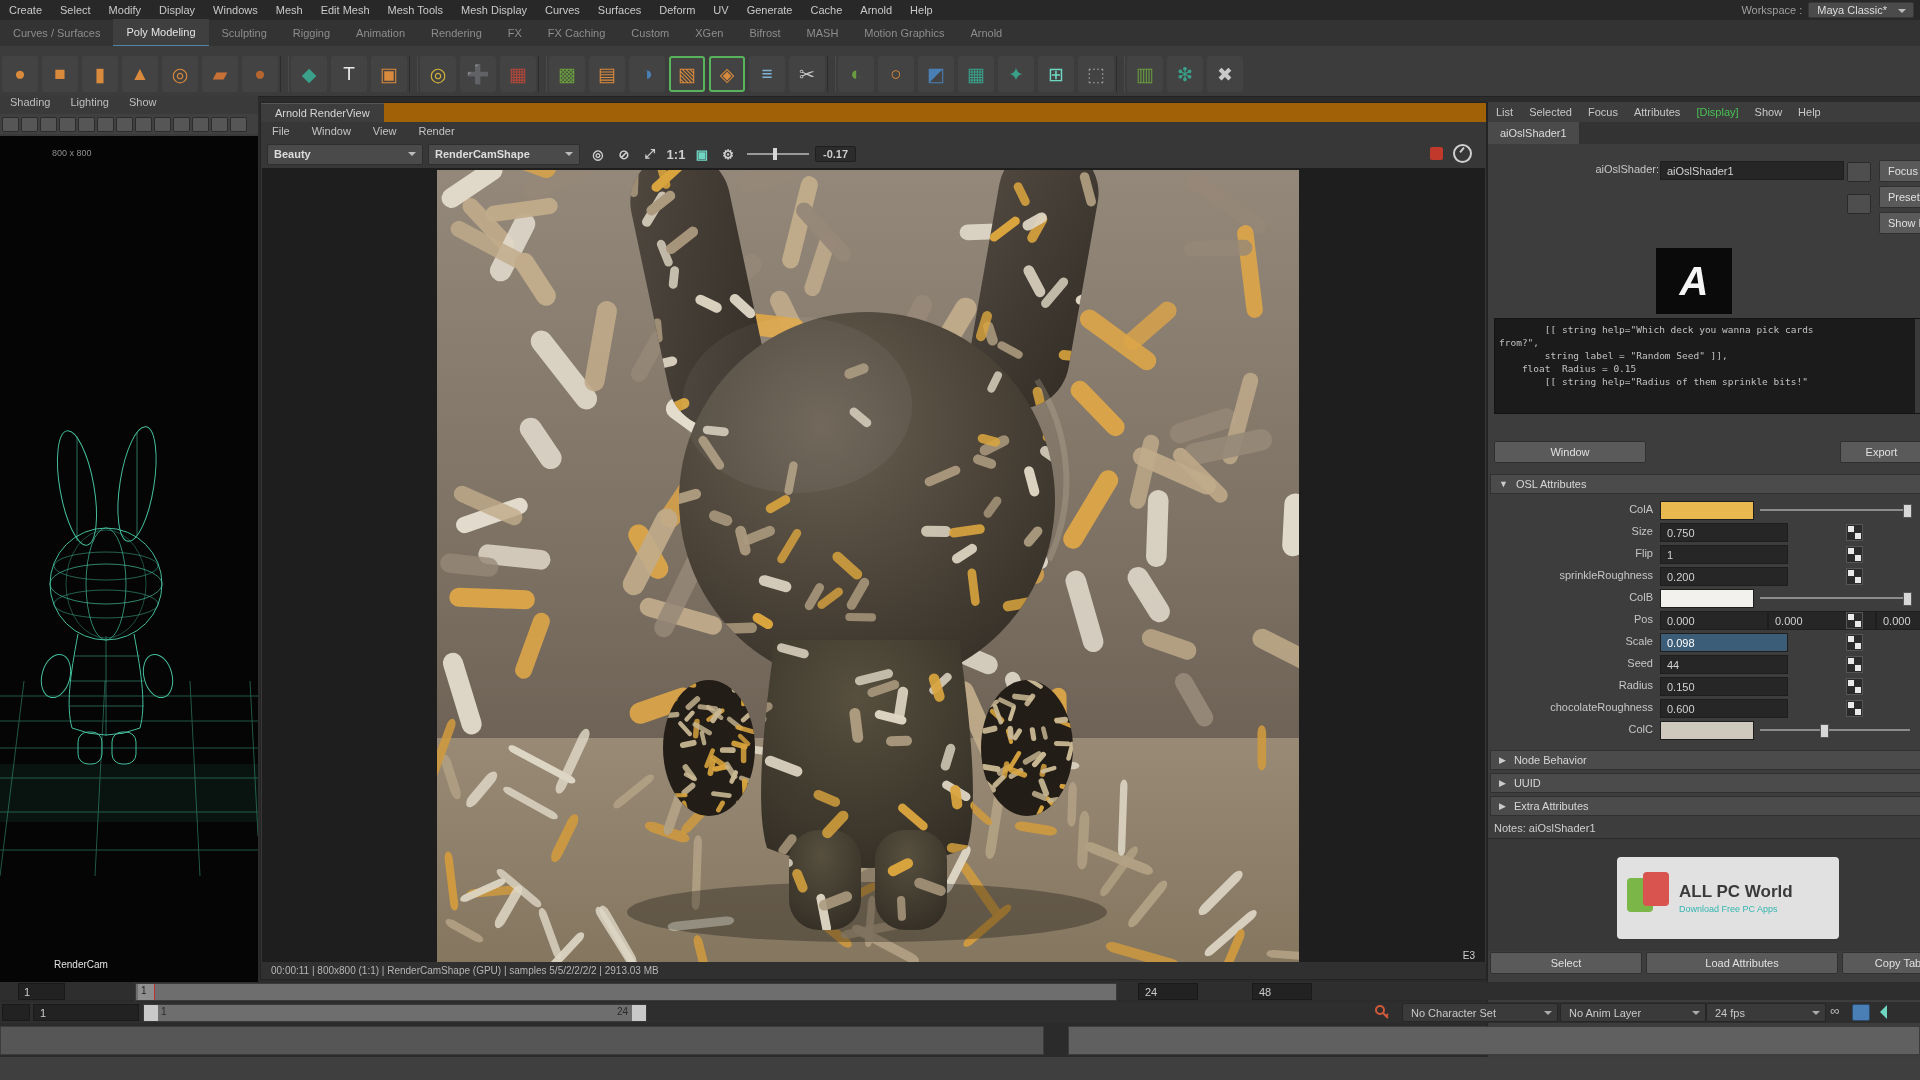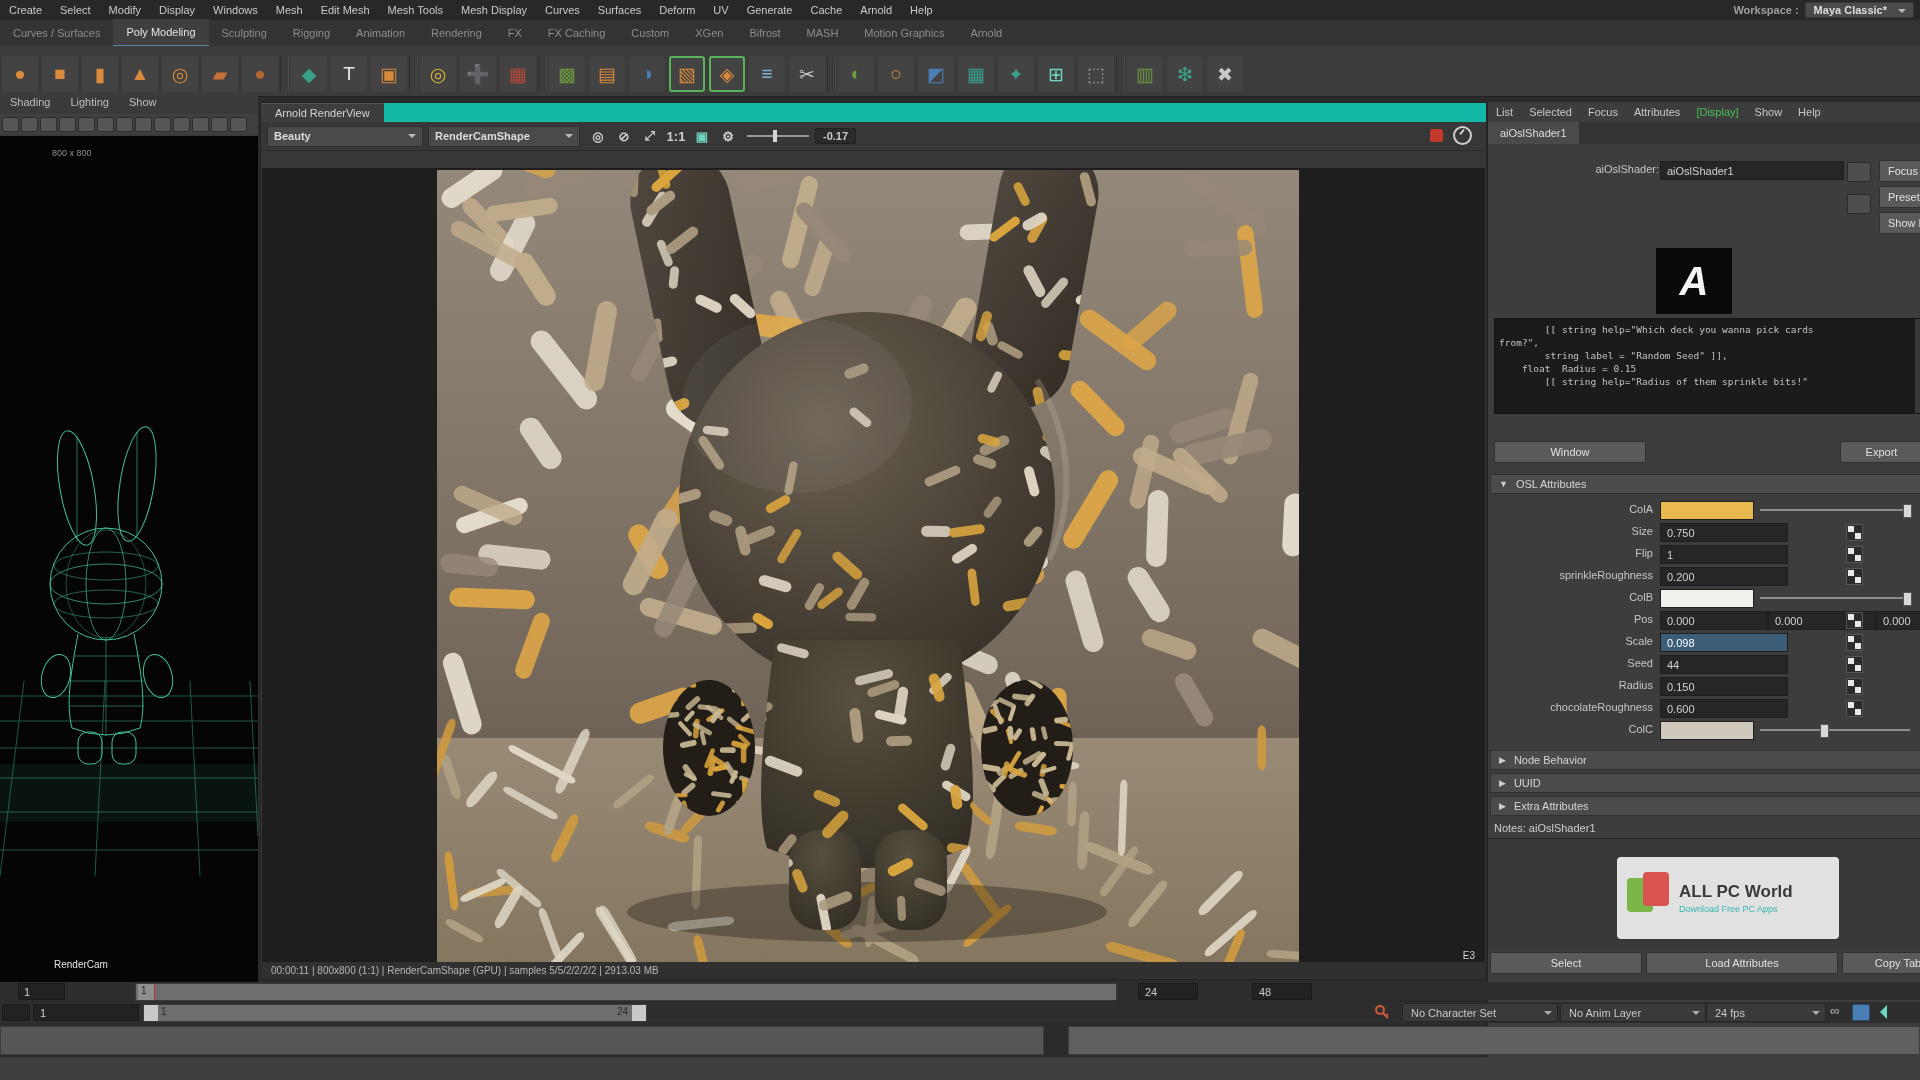--- a/index.html
+++ b/index.html
@@ -4,21 +4,21 @@
 <style>
   html,body{margin:0;padding:0;background:#111;}
   #app{position:relative;width:1920px;height:1080px;background:#2b2b2b;overflow:hidden;
        font-family:"Liberation Sans",sans-serif;color:#c8c8c8;font-size:11px;
        -webkit-font-smoothing:antialiased;}
   .abs{position:absolute;}
   .flex{display:flex;align-items:center;}
   
   #menubar{left:0;top:0;width:1920px;height:20px;background:#282828;border-bottom:1px solid #1d1d1d;}
   #menubar .mi{padding:0 9px;color:#c9c9c9;height:20px;display:flex;align-items:center;cursor:default;}
-  #workspace{right:6px;top:0;height:20px;font-weight:bold;}
+  #workspace{right:6px;top:0;height:20px;}
   #workspace .lbl{color:#9f9f9f;margin-right:6px;}
   #workspace .val{background:#4b4b4b;border:1px solid #383838;color:#dedede;padding:1px 26px 1px 8px;border-radius:2px;position:relative;}
   #workspace .val:after{content:"";position:absolute;right:7px;top:6px;border:4px solid transparent;border-top-color:#bbb;}
   
   #shelftabs{left:0;top:20px;width:1920px;height:26px;background:#333333;border-bottom:1px solid #262626;}
   #shelftabs .tab{padding:0 13px;height:26px;display:flex;align-items:center;color:#8d8d8d;}
   #shelftabs .tab.active{color:#e4e4e4;background:#3f3f3f;border-bottom:2px solid #5285a6;}
   
   #shelf{left:0;top:46px;width:1920px;height:50px;background:#3c3c3c;border-bottom:1px solid #222;}
   .shelf-ic{width:36px;height:36px;margin:6px 2px 0 2px;border-radius:3px;background:#434343;
@@ -29,21 +29,21 @@
   #leftvp{left:0;top:96px;width:258px;height:886px;background:#3a3a3a;}
   #leftvp .pmenu{height:18px;display:flex;align-items:flex-start;color:#bfbfbf;}
   #leftvp .pmenu span{padding:0 10px;}
   #vpicons{height:20px;display:flex;align-items:center;padding-left:2px;background:#404040;}
   #vpicons .vic{width:15px;height:13px;background:#565656;border:1px solid #2c2c2c;margin-right:2px;border-radius:2px;}
   #vpcanvas{position:absolute;left:0;top:40px;width:258px;height:846px;background:#050505;overflow:hidden;}
   #vpres{position:absolute;left:52px;top:12px;color:#8f8f8f;font-size:9px;}
   #vpcam{position:absolute;left:54px;bottom:12px;color:#e3e3e3;font-size:10px;}
   
   #rview{left:260px;top:102px;width:1227px;height:878px;background:#373737;border:1px solid #242424;box-sizing:border-box;}
-  #rvtabbar{height:19px;background:#14b8a6;display:flex;}
+  #rvtabbar{height:19px;background:#a16207;display:flex;}
   #rvtab{background:#3d3d3d;color:#d6d6d6;padding:0 14px;display:flex;align-items:center;border-top:1px solid #555;}
   #rvmenus{height:18px;display:flex;align-items:center;}
   #rvmenus span{padding:0 11px;color:#c4c4c4;}
   #rvtoolbar{height:28px;display:flex;align-items:center;border-bottom:1px solid #2a2a2a;padding-left:6px;position:relative;font-weight:bold;}
   .dd{background:#4a4a4a;border:1px solid #2e2e2e;border-radius:2px;height:19px;display:flex;align-items:center;
       padding:0 6px;margin-right:5px;position:relative;color:#ddd;}
   .dd .caret{margin-left:auto;border:4px solid transparent;border-top-color:#bbb;margin-top:4px;}
   .tbi{width:22px;height:20px;display:flex;align-items:center;justify-content:center;color:#cfcfcf;font-size:13px;margin:0 2px;}
   .tbi.teal{color:#6fd6c2;}
   #expo-slider{width:62px;height:2px;background:#9a9a9a;position:relative;margin:0 6px;}
@@ -281,20 +281,26 @@
         </g>
       </svg>
       <span id="vpcam">RenderCam</span>
     </div>
   </div>
 
   <div id="rview" class="abs">
     <div id="rvtabbar">
       <div id="rvtab">Arnold RenderView</div>
     </div>
+    <div id="rvmenus">
+        <span>File</span>
+        <span>Window</span>
+        <span>View</span>
+        <span>Render</span>
+      </div>
     <div id="rvtoolbar">
       <div class="dd" style="width:142px">
         <span>Beauty</span>
           <span class="caret"></span>
       </div>
       <div class="dd" style="width:138px">
         <span>RenderCamShape</span>
           <span class="caret"></span>
       </div>
       <div class="tbi">◎</div>

